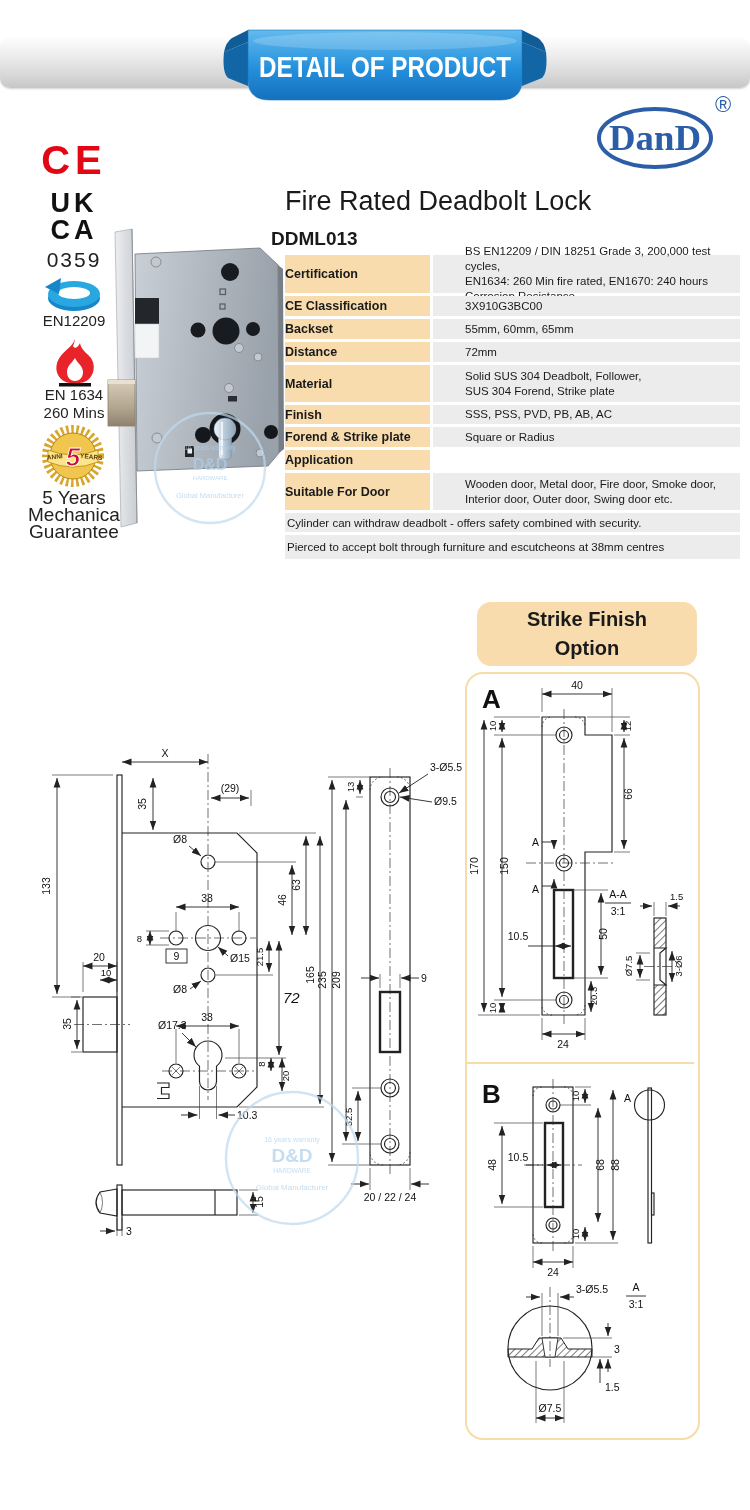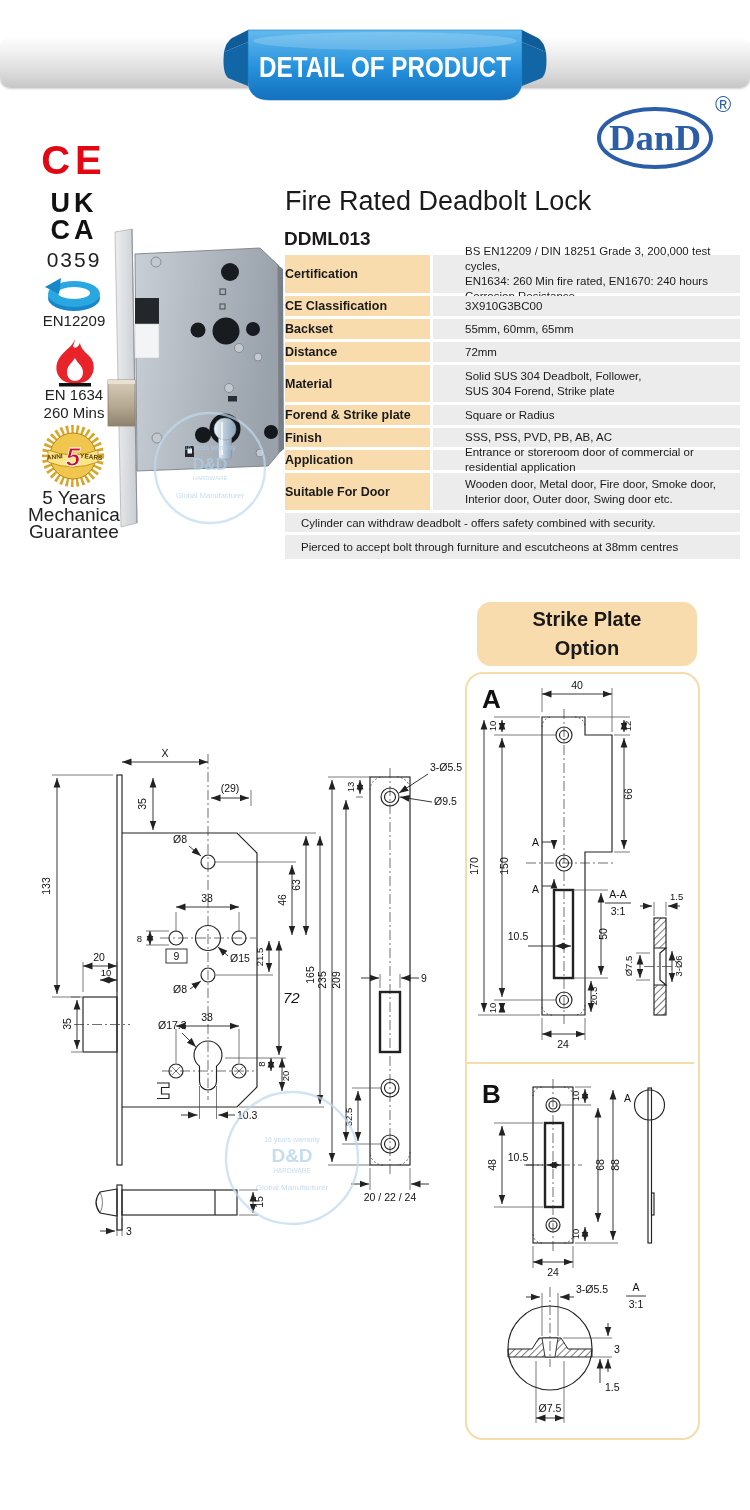--- a/index.html
+++ b/index.html
@@ -15,30 +15,30 @@
   .ce{top:138px;font-size:40px;font-weight:bold;color:#E30613;letter-spacing:5px;}
   .ukca{top:190px;font-weight:800;font-size:27px;letter-spacing:4px;line-height:27px;color:#111;}
   .ukca-code{top:248px;font-size:21px;letter-spacing:2px;color:#222;}
   .lbl15{font-size:15px;color:#222;}
   .en12209-lbl{top:312px;}
   .en1634-lbl{top:386px;}
   .en1634-min{top:404px;}
   .guarantee{top:489px;font-size:19px;line-height:17px;white-space:pre-line;color:#222;}
   
   .ptitle{left:285px;top:186px;font-size:27px;font-weight:normal;}
-  .pmodel{left:284px;top:228px;font-size:19px;font-weight:bold;}
+  .pmodel{left:271px;top:228px;font-size:19px;font-weight:bold;}
   .spec{left:285px;top:255px;width:455px;}
   .srow{display:flex;margin-bottom:3px;}
   .scl{width:145px;background:#F8DCAE;font-weight:bold;font-size:12.5px;
        display:flex;align-items:center;padding-left:0;box-sizing:border-box;}
   .scv{flex:1;background:#ECECEC;font-size:11.5px;display:flex;align-items:center;
        padding-left:32px;margin-left:3px;box-sizing:border-box;white-space:pre-line;line-height:1.3;}
   .h38{height:38px}.h37{height:37px}.h20{height:20px}.h19{height:19px}
   .note{height:19px;background:#ECECEC;font-size:11.5px;display:flex;align-items:center;
-        padding-left:16px;margin-bottom:3px;}
+        padding-left:2px;margin-bottom:3px;}
   
   .strike-hdr{left:477px;top:602px;width:220px;height:64px;background:#F8DCAE;border-radius:14px;
      font-size:20px;font-weight:bold;text-align:center;white-space:pre-line;line-height:29px;
      display:flex;align-items:center;justify-content:center;}
   .strike-panel{left:465px;top:672px;width:231px;height:764px;border:2px solid #F5DCA8;
      border-radius:18px;background:#fff;}
   .strike-div{left:467px;top:1062px;width:227px;height:2px;background:#F5DCA8;}
   
   svg{overflow:visible;}
   .ln{stroke:#222;stroke-width:1.15;fill:none;}
@@ -212,42 +212,41 @@
   </div>
   <div class="srow h20">
     <div class="scl">Distance</div>
     <div class="scv">72mm</div>
   </div>
   <div class="srow h37">
     <div class="scl">Material</div>
     <div class="scv">Solid SUS 304 Deadbolt, Follower,
 SUS 304 Forend, Strike plate</div>
   </div>
+  <div class="srow h19">
+    <div class="scl">Finish</div>
+    <div class="scv">SSS, PSS, PVD, PB, AB, AC</div>
+  </div>
   <div class="srow h20">
     <div class="scl">Forend &amp; Strike plate</div>
     <div class="scv">Square or Radius</div>
   </div>
-  <div class="srow h19">
-    <div class="scl">Finish</div>
-    <div class="scv">SSS, PSS, PVD, PB, AB, AC</div>
-  </div>
   <div class="srow h20">
     <div class="scl">Application</div>
-    <div class="scv">Entrance or storeroom door of commercial or residential application</div>
   </div>
   <div class="srow h37">
     <div class="scl">Suitable For Door</div>
     <div class="scv">Wooden door, Metal door, Fire door, Smoke door,
 Interior door, Outer door, Swing door etc.</div>
   </div>
   <div class="note">Cylinder can withdraw deadbolt - offers safety combined with security.</div>
   <div class="note" style="height:24px">Pierced to accept bolt through furniture and escutcheons at 38mm centres</div>
 </div>
 
-<div class="abs strike-hdr">Strike Plate
+<div class="abs strike-hdr">Strike Finish
 Option</div>
 <div class="abs strike-panel"></div>
 <div class="abs strike-div"></div>
 
 <svg class="abs" style="left:466px;top:674px" width="231" height="387" viewBox="0 0 231 387">
   <text class="sec" x="16" y="34">A</text>
   <path class="ln" d="M76,43 H119 V61 H146 V178 H119 V341 H76 Z"></path>
   <path class="dot" d="M76,53 A10,10 0 0 1 86,43 M109,43 A10,10 0 0 1 119,53 M86,341 A10,10 0 0 1 76,331 M119,331 A10,10 0 0 1 109,341"></path>
   <g class="ln">
     <circle cx="98" cy="61" r="8"></circle>

